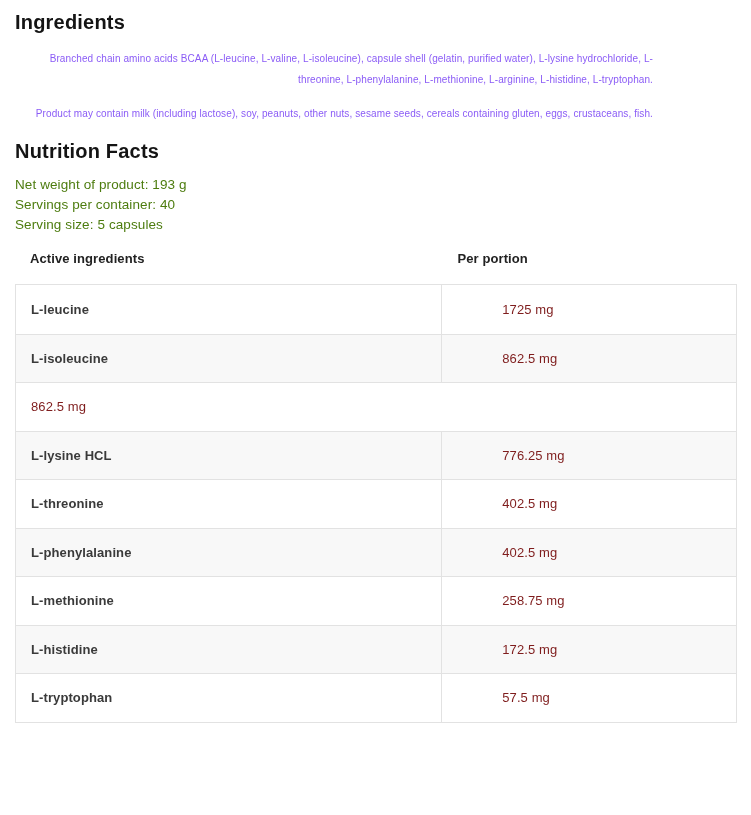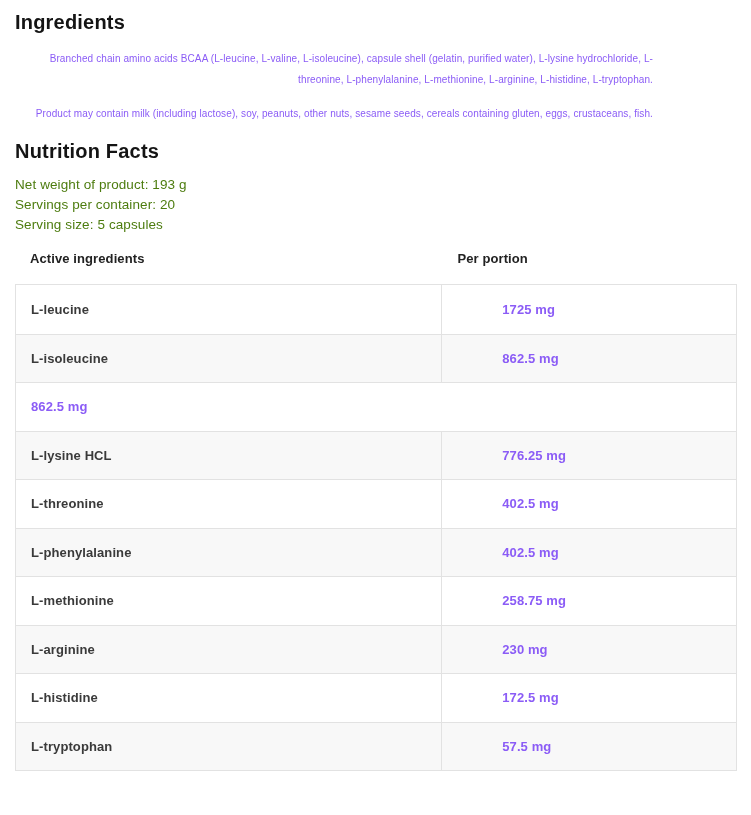--- a/index.html
+++ b/index.html
@@ -76,40 +76,40 @@
     letter-spacing: 0.1px;
   }
   .cell.ing {
     width: 59.2%;
     border-right: 1px solid #e2e2e2;
     font-weight: 700;
     color: #3a3a3a;
   }
   .cell.amt {
     flex: 1;
-    font-weight: 700;
-    color: #8b5cf6;
+    font-weight: 400;
+    color: #7f1d1d;
   }
 </style>
 </head>
 <body>
 
 <div class="page">
 
   <h2 class="section-title">Ingredients</h2>
 
   <p class="para">Branched chain amino acids BCAA (L-leucine, L-valine, L-isoleucine), capsule shell (gelatin, purified water), L-lysine hydrochloride, L-threonine, L-phenylalanine, L-methionine, L-arginine, L-histidine, L-tryptophan.</p>
   <p class="para" style="margin-top:13px;">Product may contain milk (including lactose), soy, peanuts, other nuts, sesame seeds, cereals containing gluten, eggs, crustaceans, fish.</p>
 
   <div class="nf-section">
     <h2 class="section-title">Nutrition Facts</h2>
 
     <div class="meta-block">
       <div class="meta-line">Net weight of product: 193 g</div>
-      <div class="meta-line">Servings per container: 20</div>
+      <div class="meta-line">Servings per container: 40</div>
       <div class="meta-line">Serving size: 5 capsules</div>
     </div>
 
     <div class="ingredients-table-wrap">
       <div class="thead-row">
         <div class="th col-ingredient">Active ingredients</div>
         <div class="th col-portion">Per portion</div>
       </div>
 
       <div class="itable">
@@ -134,24 +134,20 @@
         </div>
         <div class="trow">
           <div class="cell ing">L-phenylalanine</div>
           <div class="cell amt">402.5 mg</div>
         </div>
         <div class="trow">
           <div class="cell ing">L-methionine</div>
           <div class="cell amt">258.75 mg</div>
         </div>
         <div class="trow">
-          <div class="cell ing">L-arginine</div>
-          <div class="cell amt">230 mg</div>
-        </div>
-        <div class="trow">
           <div class="cell ing">L-histidine</div>
           <div class="cell amt">172.5 mg</div>
         </div>
         <div class="trow">
           <div class="cell ing">L-tryptophan</div>
           <div class="cell amt">57.5 mg</div>
         </div>
       </div>
     </div>
   </div>

